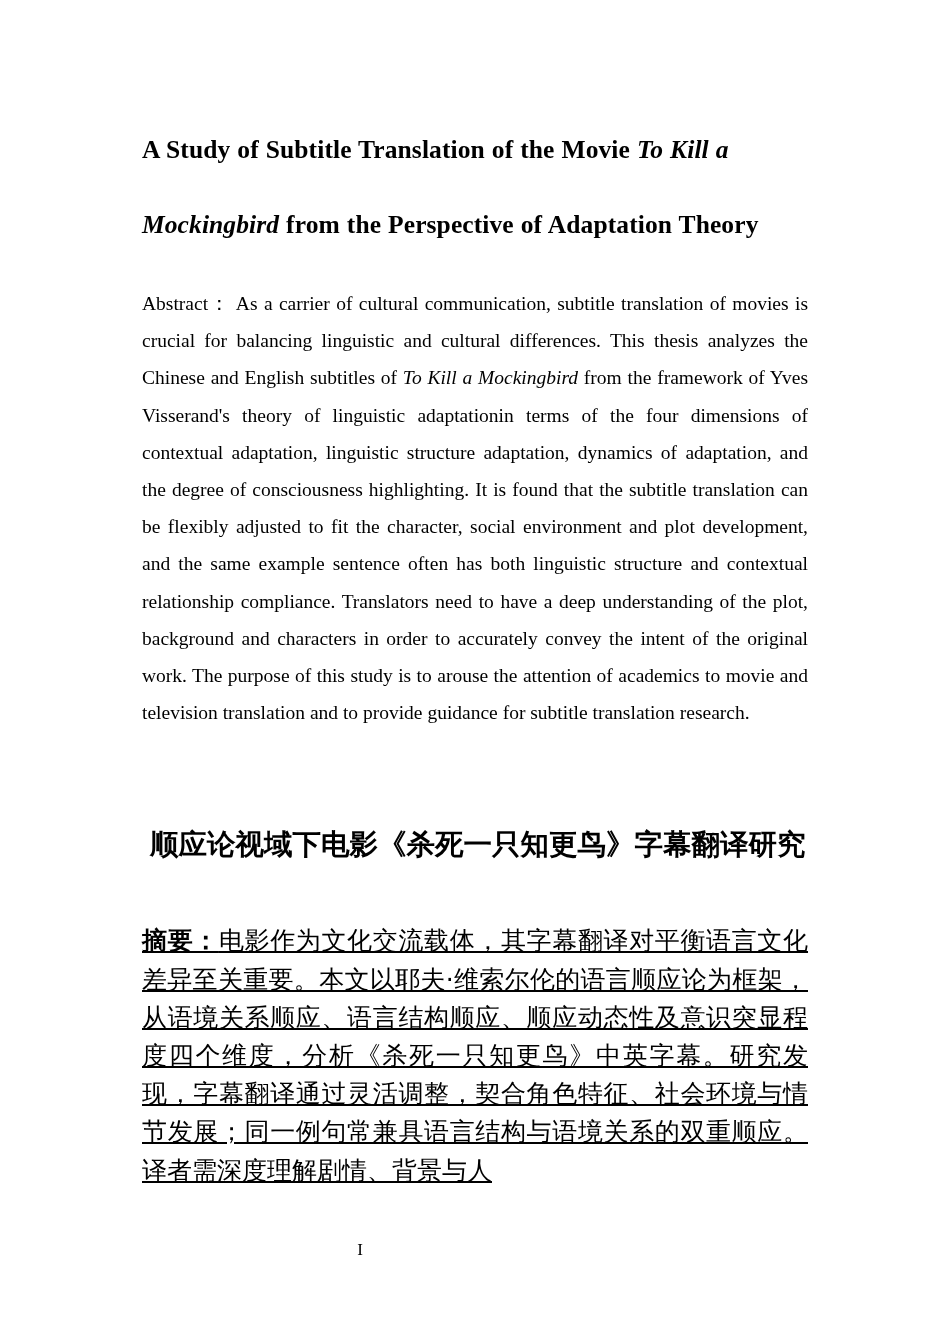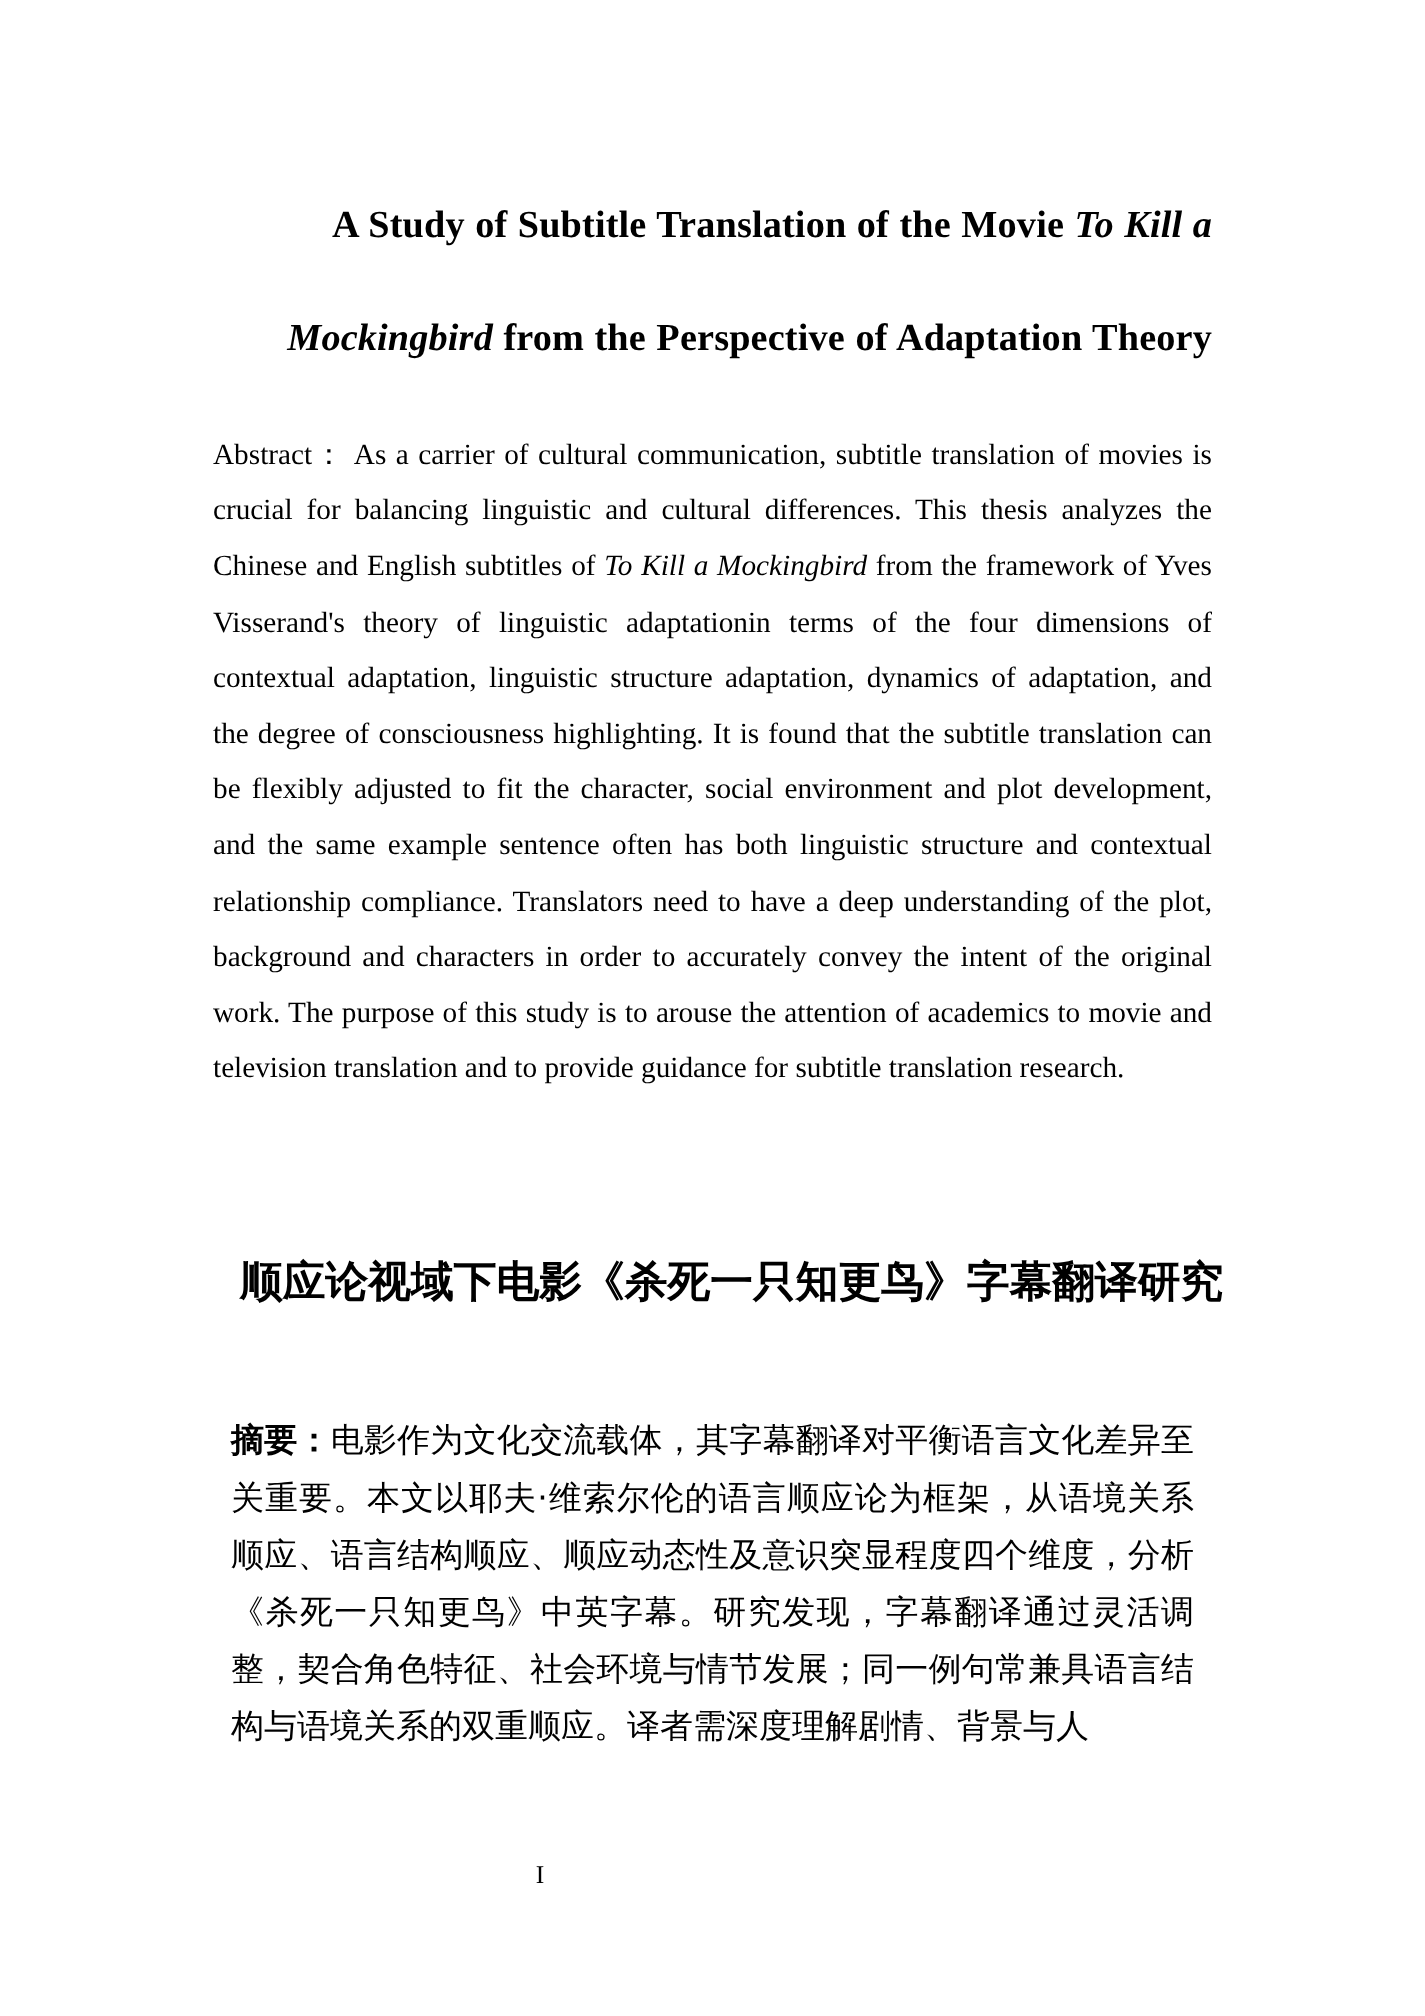--- a/index.html
+++ b/index.html
@@ -34,21 +34,21 @@
     top: 0;
     width: 666px;
   }
 
   
   .doc-title {
     margin: 0;
     padding-top: 112px;
     font-size: 25.5px;
     font-weight: bold;
-    text-align: right;
+    text-align: left;
     line-height: 75px;
     letter-spacing: 0.1px;
     word-spacing: 0.5px;
   }
   .doc-title .ital {
     font-style: italic;
   }
 
   
   .abstract-en {
@@ -78,40 +78,41 @@
     text-align: justify;
     text-justify: inter-word;
     text-align-last: left;
   }
   .keywords-en .lbl {
     font-weight: bold;
   }
 
   
   .doc-title-cn {
-    margin: 18px;
+    margin: 8px;
     padding-top: 84px;
     font-size: 28.5px;
     font-weight: bold;
     text-align: center;
     line-height: 44px;
     font-family: "DejaVu Sans", "Liberation Sans", sans-serif;
     letter-spacing: 0px;
     white-space: nowrap;
   }
 
   
   .abstract-cn {
-    margin: 12px;
+    margin: 0;
     padding-top: 47px;
-    font-size: 22px;
+    font-size: 25px;
     line-height: 38.2px;
     text-align: justify;
     text-align-last: left;
     font-family: "DejaVu Sans", "Liberation Sans", sans-serif;
+    text-decoration: underline;
   }
   .abstract-cn .lbl {
     font-weight: bold;
   }
 
   
   .page-number {
     position: absolute;
     left: 0;
     top: 1240px;

